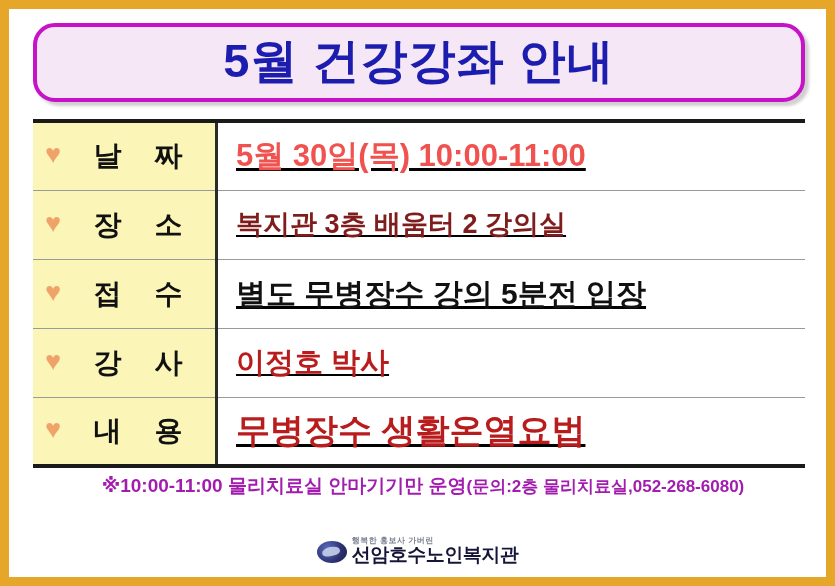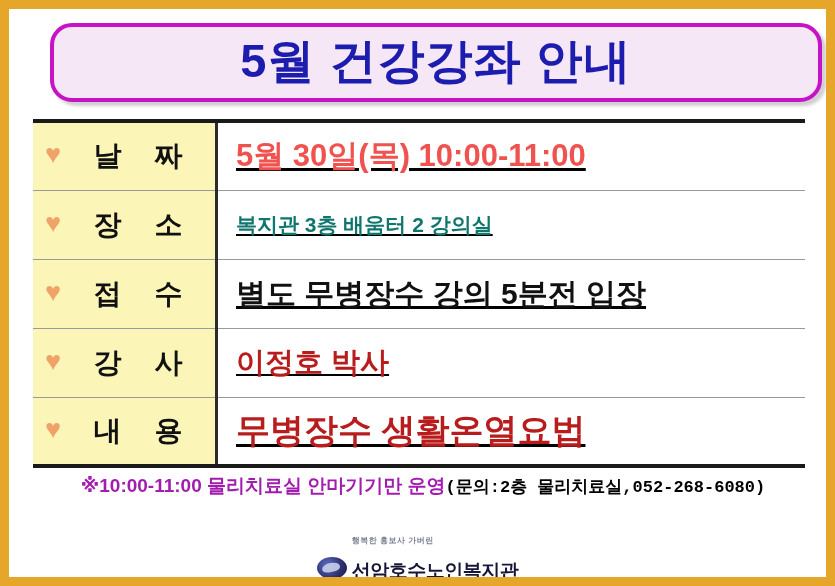--- a/index.html
+++ b/index.html
@@ -38,21 +38,20 @@
     width: 772px;
     height: 79px;
     box-sizing: border-box;
     background: #f6e7f6;
     border: 4px solid #c713c7;
     border-radius: 22px;
     box-shadow: 4px 4px 3px rgba(150,150,150,0.45);
     display: flex;
     align-items: center;
     justify-content: center;
-    margin-left: 17px;
   }
   .title-text {
     font-size: 47px;
     font-weight: bold;
     color: #1c1cae;
     letter-spacing: 1px;
     white-space: nowrap;
     line-height: 1;
     padding-bottom: 4px;
   }
@@ -118,21 +117,21 @@
     padding-left: 18px;
     text-decoration: underline;
   }
   .value-text {
     font-size: 29px;
     font-weight: bold;
     white-space: nowrap;
     line-height: 1.1;
   }
   .value-date    { color: #f0534f; font-size: 31px; }
-  .value-place   { color: #0f766e; font-size: 21px; }
+  .value-place   { color: #7f1d1d; font-size: 27px; }
   .value-reg     { color: #111111; font-size: 30px; }
   .value-teacher { color: #b91c1c; font-size: 29px; }
   .value-topic   { color: #b91c1c; font-size: 34px; }
 
   
   .footnote {
     position: absolute;
     left: 24px;
     top: 466px;
     width: 780px;
@@ -141,22 +140,21 @@
     line-height: 1.2;
   }
   .footnote .fn-main {
     font-size: 19px;
     font-weight: bold;
     color: #a21caf;
   }
   .footnote .fn-sub {
     font-size: 17px;
     font-weight: bold;
-    color: #000000;
-    font-family: Liberation Mono, monospace;
+    color: #a21caf;
   }
 
   
   .logo-block {
     position: absolute;
     left: 0;
     right: 0;
     top: 528px;
     display: flex;
     justify-content: center;
@@ -187,21 +185,21 @@
   .logo-textwrap {
     display: flex;
     flex-direction: column;
     align-items: flex-start;
     line-height: 1;
   }
   .logo-tagline {
     font-size: 8px;
     color: #7a7f92;
     letter-spacing: .5px;
-    margin-bottom: 16px;
+    margin-bottom: 0;
     font-weight: bold;
   }
   .logo-name {
     font-size: 19px;
     font-weight: bold;
     color: #15153a;
     letter-spacing: -0.5px;
   }
 </style>
 </head>

